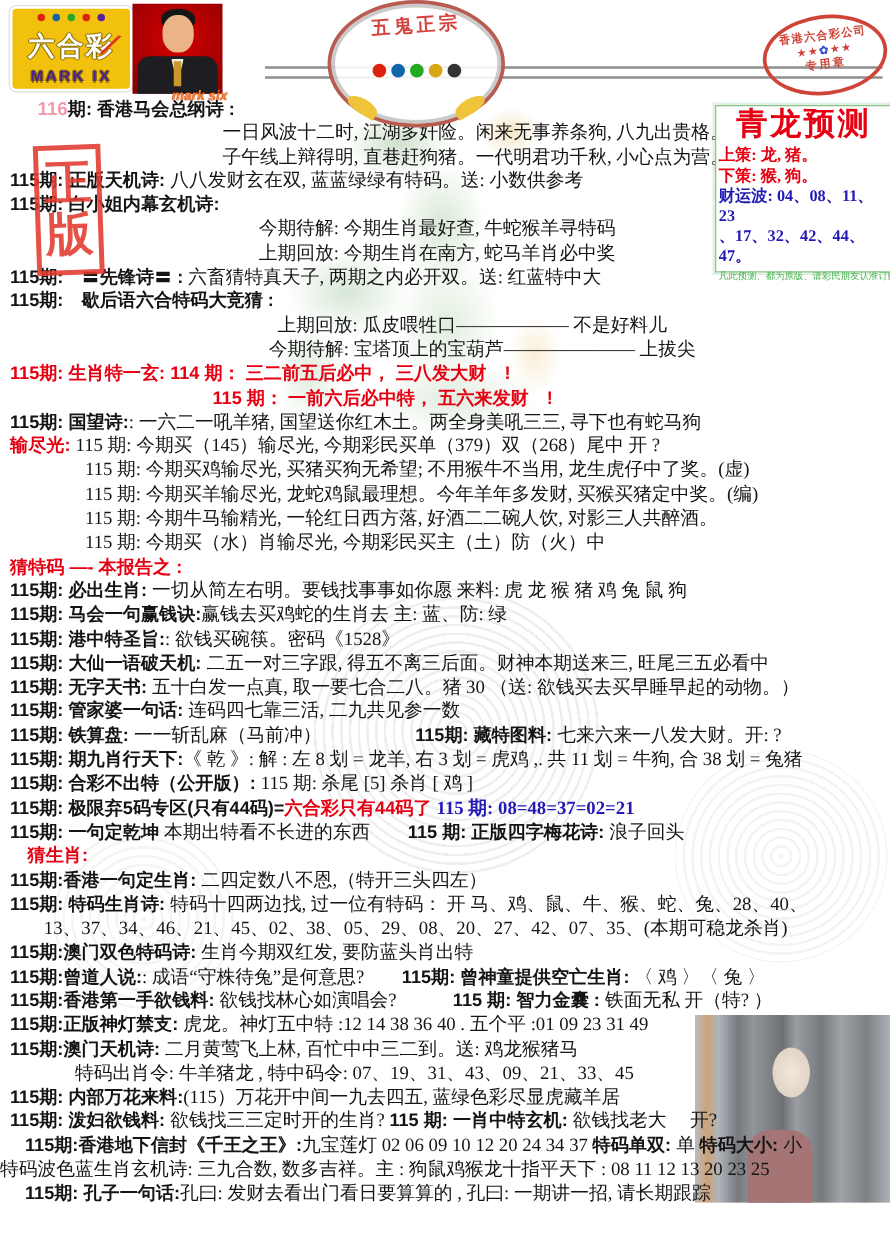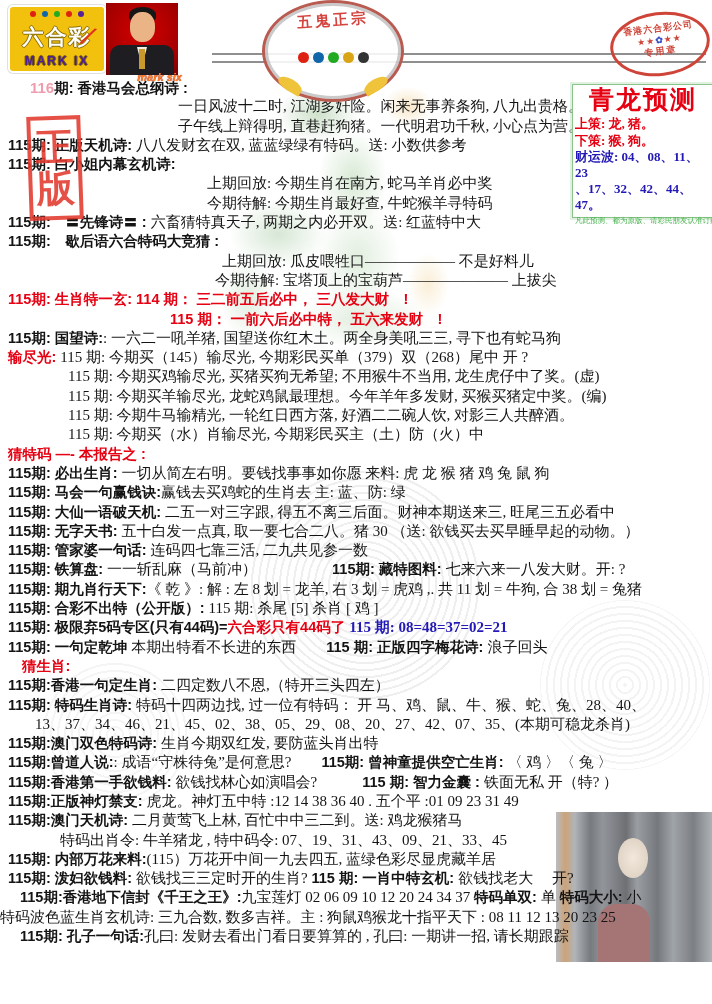--- a/index.html
+++ b/index.html
@@ -163,37 +163,38 @@
     <div class="pw">、17、32、42、44、47。</div>
     <div class="pn">凡此预测、都为原版、请彩民朋友认准订购</div>
   </div>
 
   <div class="content" id="content">
       <div class="line" style="padding-left: 30px;"><span class="s-pk">116</span><span class="s-b">期: 香港马会总纲诗 :</span></div>
       <div class="line" style="padding-left: 178px;"><span class="s-n">一日风波十二时, 江湖多奸险。闲来无事养条狗, 八九出贵格。</span></div>
       <div class="line" style="padding-left: 178px;"><span class="s-n">子午线上辩得明, 直巷赶狗猪。一代明君功千秋, 小心点为营。</span></div>
       <div class="line" style="padding-left: 8px;"><span class="s-b">115期: </span><span class="s-b">正版天机诗: </span><span class="s-n">八八发财玄在双, 蓝蓝绿绿有特码。送: 小数供参考</span></div>
       <div class="line" style="padding-left: 8px;"><span class="s-b">115期: </span><span class="s-b">白小姐内幕玄机诗: </span></div>
+      <div class="line" style="padding-left: 207px;"><span class="s-n">今期待解: 今期生肖最好查, 牛蛇猴羊寻特码</span></div>
       <div class="line" style="padding-left: 207px;"><span class="s-n">上期回放: 今期生肖在南方, 蛇马羊肖必中奖</span></div>
-      <div class="line" style="padding-left: 207px;"><span class="s-n">今期待解: 今期生肖最好查, 牛蛇猴羊寻特码</span></div>
       <div class="line" style="padding-left: 8px;"><span class="s-b">115期:　</span><span class="s-b">〓先锋诗〓</span><span class="s-b"> : </span><span class="s-n">六畜猜特真天子, 两期之内必开双。送: 红蓝特中大</span></div>
       <div class="line" style="padding-left: 8px;"><span class="s-b">115期:　歇后语六合特码大竞猜 : </span></div>
       <div class="line" style="padding-left: 222px;"><span class="s-n">上期回放: 瓜皮喂牲口—————— 不是好料儿</span></div>
       <div class="line" style="padding-left: 215px;"><span class="s-n">今期待解: 宝塔顶上的宝葫芦——————— 上拔尖</span></div>
       <div class="line" style="padding-left: 8px;"><span class="s-r">115期: 生肖特一玄: </span><span class="s-r">114 期： 三二前五后必中， 三八发大财　!</span></div>
       <div class="line" style="padding-left: 170px;"><span class="s-r">115 期： 一前六后必中特， 五六来发财　!</span></div>
       <div class="line" style="padding-left: 8px;"><span class="s-b">115期: 国望诗:</span><span class="s-n">: 一六二一吼羊猪, 国望送你红木土。两全身美吼三三, 寻下也有蛇马狗</span></div>
       <div class="line" style="padding-left: 8px;"><span class="s-r">输尽光: </span><span class="s-n">115 期: 今期买（145）输尽光, 今期彩民买单（379）双（268）尾中 开 ?</span></div>
       <div class="line" style="padding-left: 68px;"><span class="s-n">115 期: 今期买鸡输尽光, 买猪买狗无希望; 不用猴牛不当用, 龙生虎仔中了奖。(虚)</span></div>
       <div class="line" style="padding-left: 68px;"><span class="s-n">115 期: 今期买羊输尽光, 龙蛇鸡鼠最理想。今年羊年多发财, 买猴买猪定中奖。(编)</span></div>
       <div class="line" style="padding-left: 68px;"><span class="s-n">115 期: 今期牛马输精光, 一轮红日西方落, 好酒二二碗人饮, 对影三人共醉酒。</span></div>
       <div class="line" style="padding-left: 68px;"><span class="s-n">115 期: 今期买（水）肖输尽光, 今期彩民买主（土）防（火）中</span></div>
       <div class="line" style="padding-left: 8px;"><span class="s-r">猜特码 —- 本报告之 :</span></div>
       <div class="line" style="padding-left: 8px;"><span class="s-b">115期: 必出生肖: </span><span class="s-n">一切从简左右明。要钱找事事如你愿 来料: 虎 龙 猴 猪 鸡 兔 鼠 狗</span></div>
       <div class="line" style="padding-left: 8px;"><span class="s-b">115期: 马会一句赢钱诀:</span><span class="s-n">赢钱去买鸡蛇的生肖去 主: 蓝、防: 绿</span></div>
+      <div class="line" style="padding-left: 8px;"><span class="s-b">115期: 港中特圣旨:</span><span class="s-n">: 欲钱买碗筷。密码《1528》</span></div>
       <div class="line" style="padding-left: 8px;"><span class="s-b">115期: 大仙一语破天机: </span><span class="s-n">二五一对三字跟, 得五不离三后面。财神本期送来三, 旺尾三五必看中</span></div>
       <div class="line" style="padding-left: 8px;"><span class="s-b">115期: 无字天书: </span><span class="s-n">五十白发一点真, 取一要七合二八。猪 30 （送: 欲钱买去买早睡早起的动物。）</span></div>
       <div class="line" style="padding-left: 8px;"><span class="s-b">115期: 管家婆一句话: </span><span class="s-n">连码四七靠三活, 二九共见参一数</span></div>
       <div class="line" style="padding-left: 8px;"><span class="s-b">115期: 铁算盘: </span><span class="s-n">一一斩乱麻（马前冲）</span><span class="s-n">　　　　　</span><span class="s-b">115期: 藏特图料: </span><span class="s-n">七来六来一八发大财。开: ?</span></div>
       <div class="line" style="padding-left: 8px;"><span class="s-b">115期: 期九肖行天下:</span><span class="s-n">《 乾 》: 解 : 左 8 划 = 龙羊, 右 3 划 = 虎鸡 ,. 共 11 划 = 牛狗, 合 38 划 = 兔猪</span></div>
       <div class="line" style="padding-left: 8px;"><span class="s-b">115期: 合彩不出特（公开版）: </span><span class="s-n">115 期: 杀尾 [5] 杀肖 [ 鸡 ]</span></div>
       <div class="line" style="padding-left: 8px;"><span class="s-b">115期: 极限弃5码专区(只有44码)=</span><span class="s-r">六合彩只有44码了 </span><span class="s-bl">115 期: 08=48=37=02=21</span></div>
       <div class="line" style="padding-left: 8px;"><span class="s-b">115期: 一句定乾坤 </span><span class="s-n">本期出特看不长进的东西</span><span class="s-n">　　</span><span class="s-b">115 期: 正版四字梅花诗: </span><span class="s-n">浪子回头</span></div>
       <div class="line" style="padding-left: 22px;"><span class="s-r">猜生肖:</span></div>
       <div class="line" style="padding-left: 8px;"><span class="s-b">115期:香港一句定生肖: </span><span class="s-n">二四定数八不恩,（特开三头四左）</span></div>

